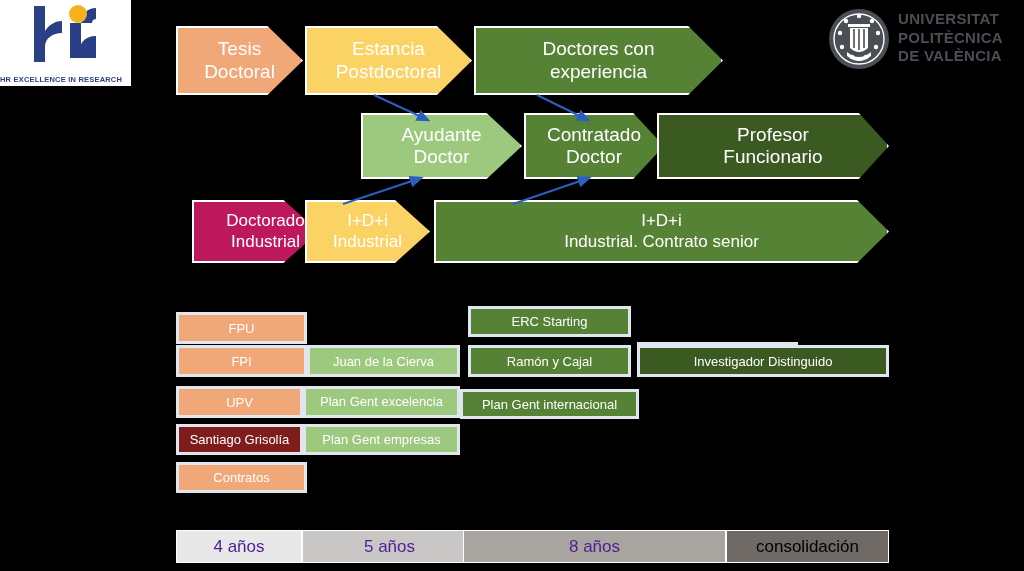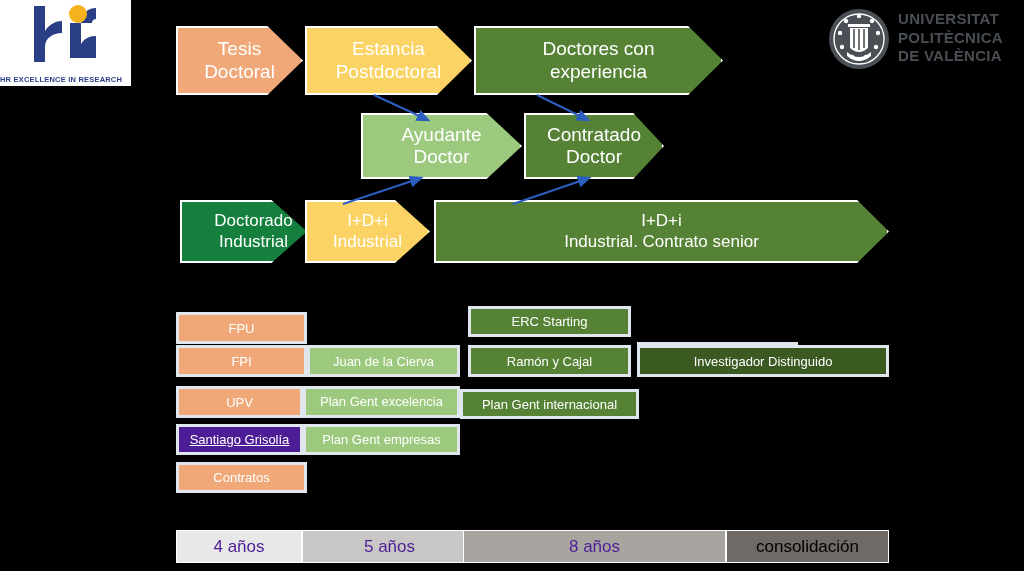--- a/index.html
+++ b/index.html
@@ -150,22 +150,29 @@
   </div>
 
   <div class="abs chev" style="left:524px;top:113px;width:140px;height:66px;font-size:19px;background:#558234;
               clip-path:polygon(0 0, 78% 0, 100% 50%, 78% 100%, 0 100%);">
     <span>
         <div>Contratado</div>
         <div>Doctor</div>
       </span>
   </div>
 
-
-  <div class="abs chev" style="left:180px;top:200px;width:127px;height:63px;font-size:17px;background:#15803d;
+  <div class="abs chev" style="left:657px;top:113px;width:232px;height:66px;font-size:19px;background:#3b5a22;
+              clip-path:polygon(0 0, 87% 0, 100% 50%, 87% 100%, 0 100%);">
+    <span>
+        <div>Profesor</div>
+        <div>Funcionario</div>
+      </span>
+  </div>
+
+  <div class="abs chev" style="left:192px;top:200px;width:127px;height:63px;font-size:17px;background:#be185d;
               clip-path:polygon(0 0, 72% 0, 100% 50%, 72% 100%, 0 100%);padding-left:20px;">
     <span>
         <div>Doctorado</div>
         <div>Industrial</div>
       </span>
   </div>
 
   <div class="abs chev" style="left:305px;top:200px;width:125px;height:63px;font-size:17px;background:#fbd364;
               clip-path:polygon(0 0, 72% 0, 100% 50%, 72% 100%, 0 100%);">
     <span>
@@ -211,21 +218,21 @@
   </div>
 
   <div class="abs box wrap" style="left:303px;top:386px;width:157px;height:32px;background:#9cc97e;">
     <span>Plan Gent excelencia</span>
   </div>
 
   <div class="abs box" style="left:460px;top:389px;width:179px;height:30px;background:#558234;">
     <span>Plan Gent internacional</span>
   </div>
 
-  <div class="abs box" style="left:176px;top:424px;width:127px;height:31px;background:#4c1d95;text-decoration:underline;">
+  <div class="abs box" style="left:176px;top:424px;width:127px;height:31px;background:#7f1d1d;">
     <span>Santiago Grisolía</span>
   </div>
 
   <div class="abs box" style="left:303px;top:424px;width:157px;height:31px;background:#9cc97e;">
     <span>Plan Gent empresas</span>
   </div>
 
   <div class="abs box" style="left:176px;top:462px;width:131px;height:31px;background:#f0a878;">
     <span>Contratos</span>
   </div>

